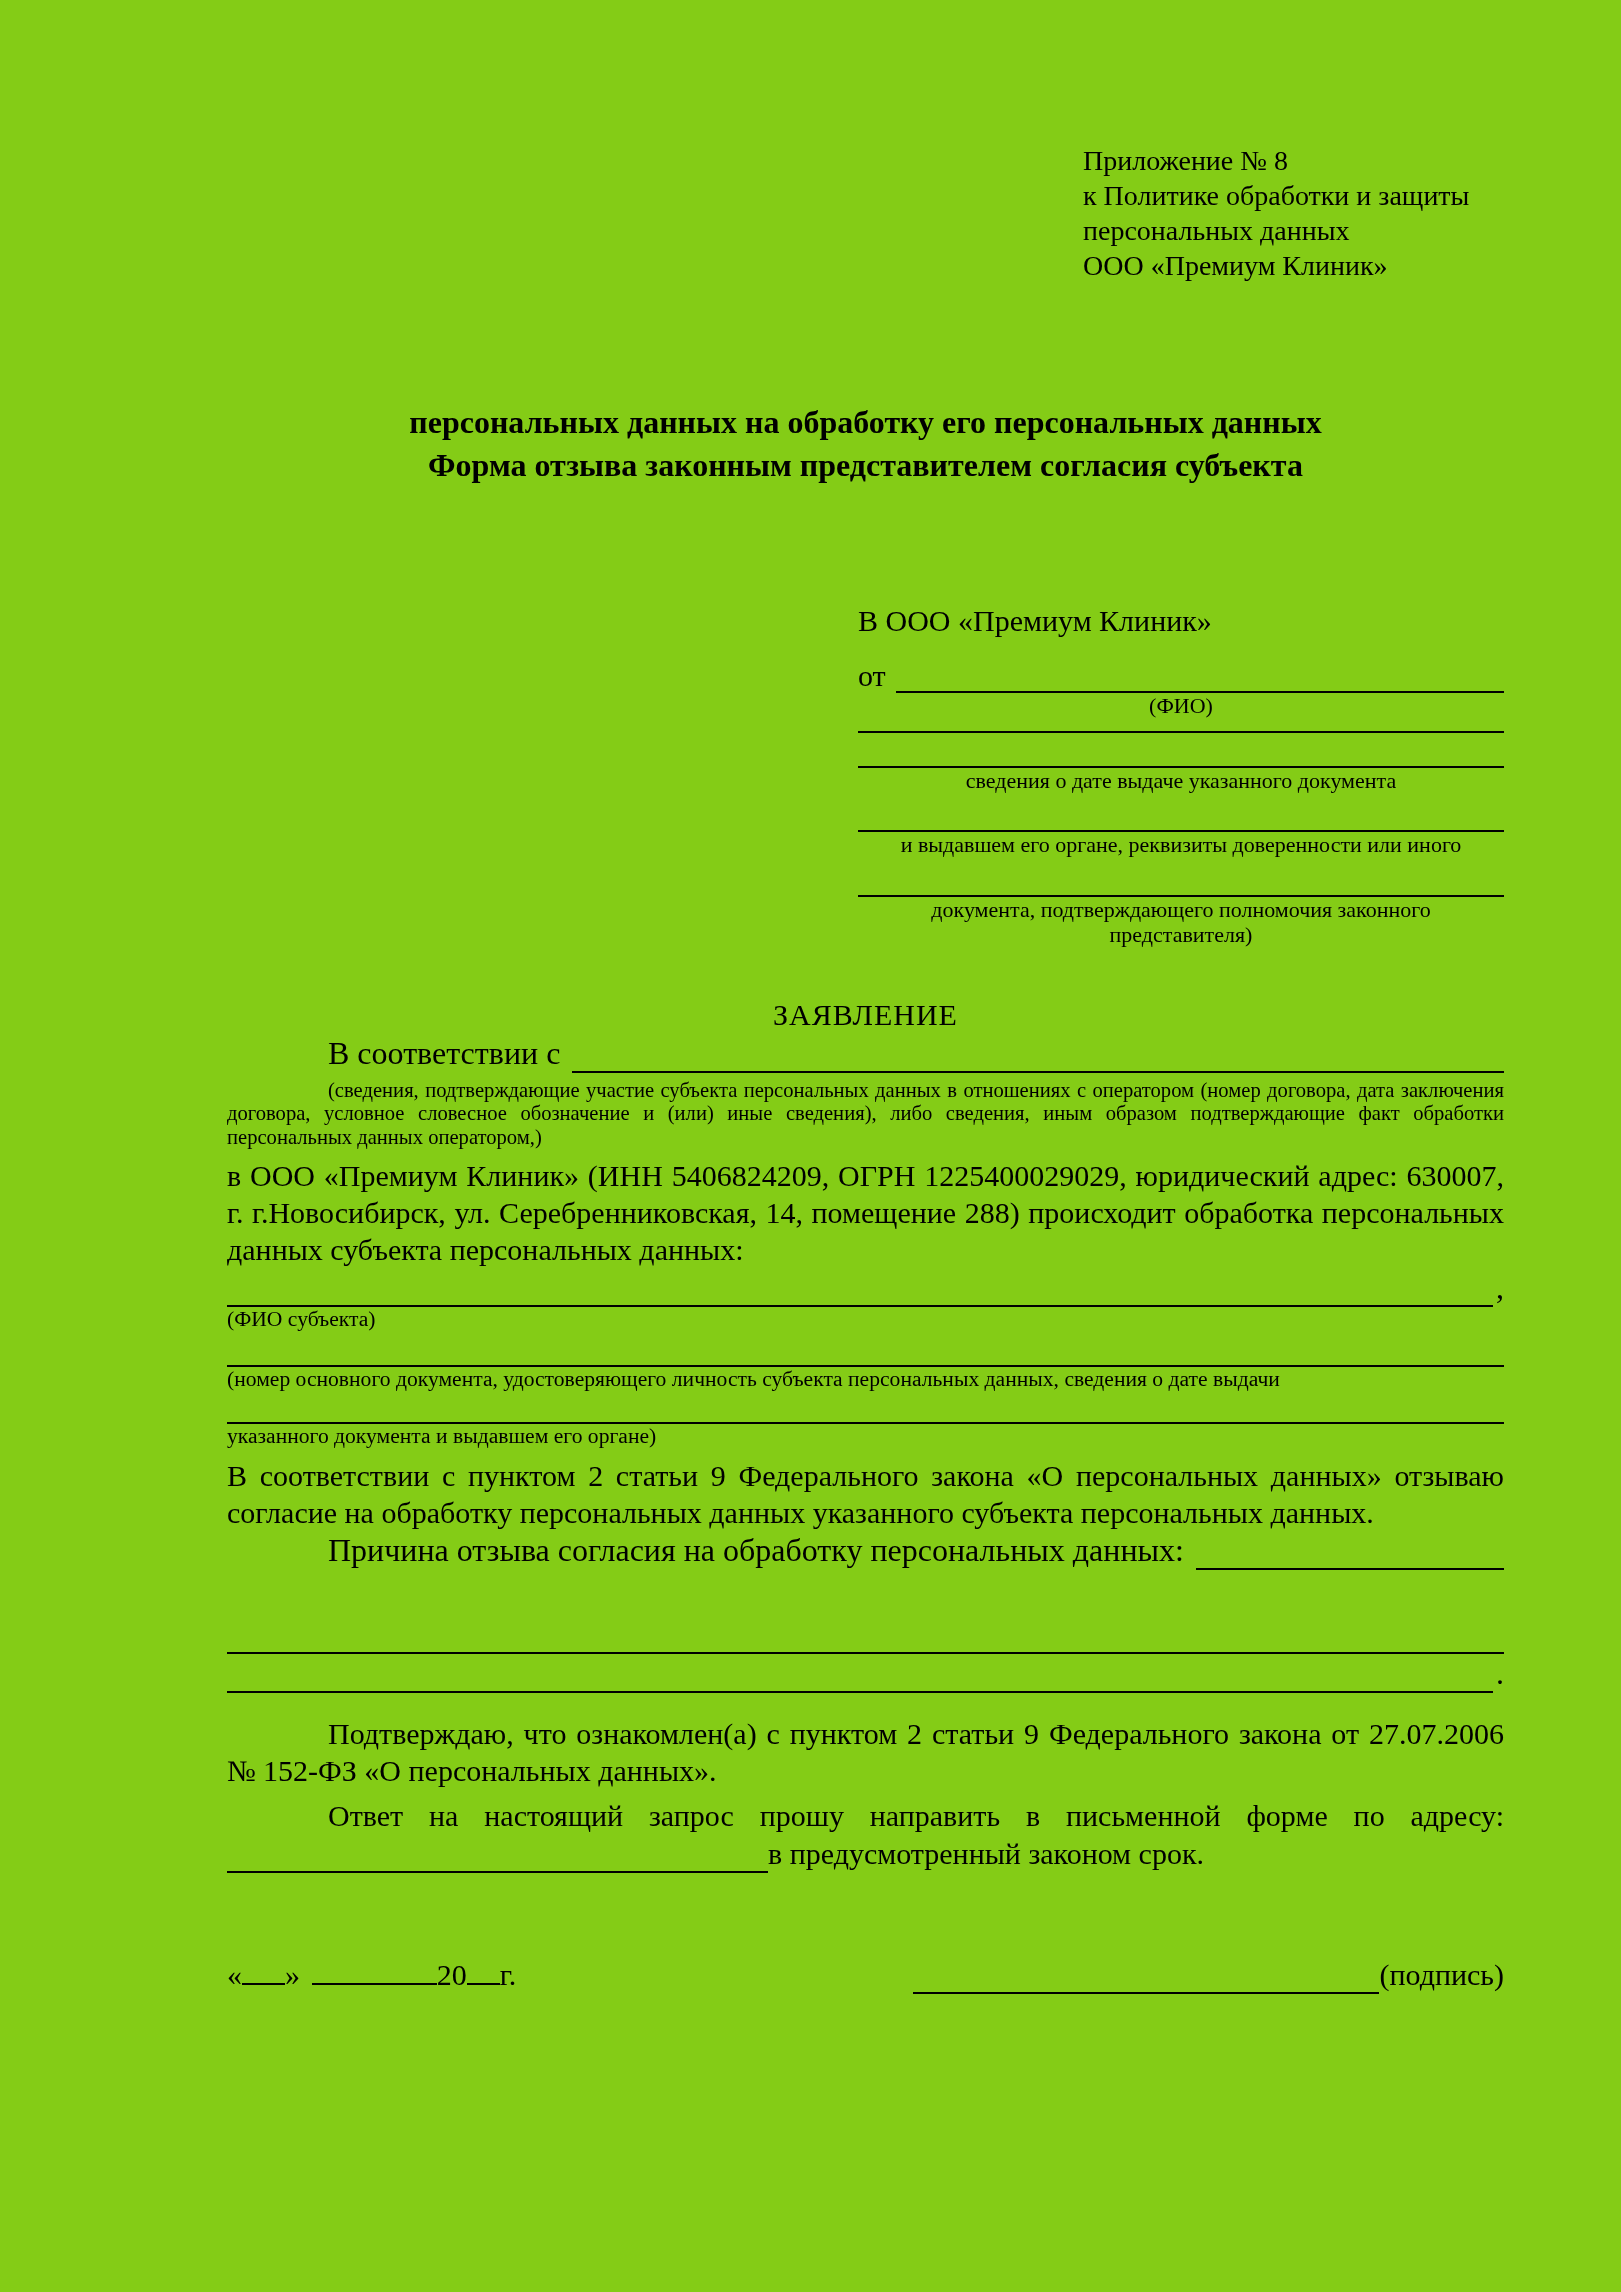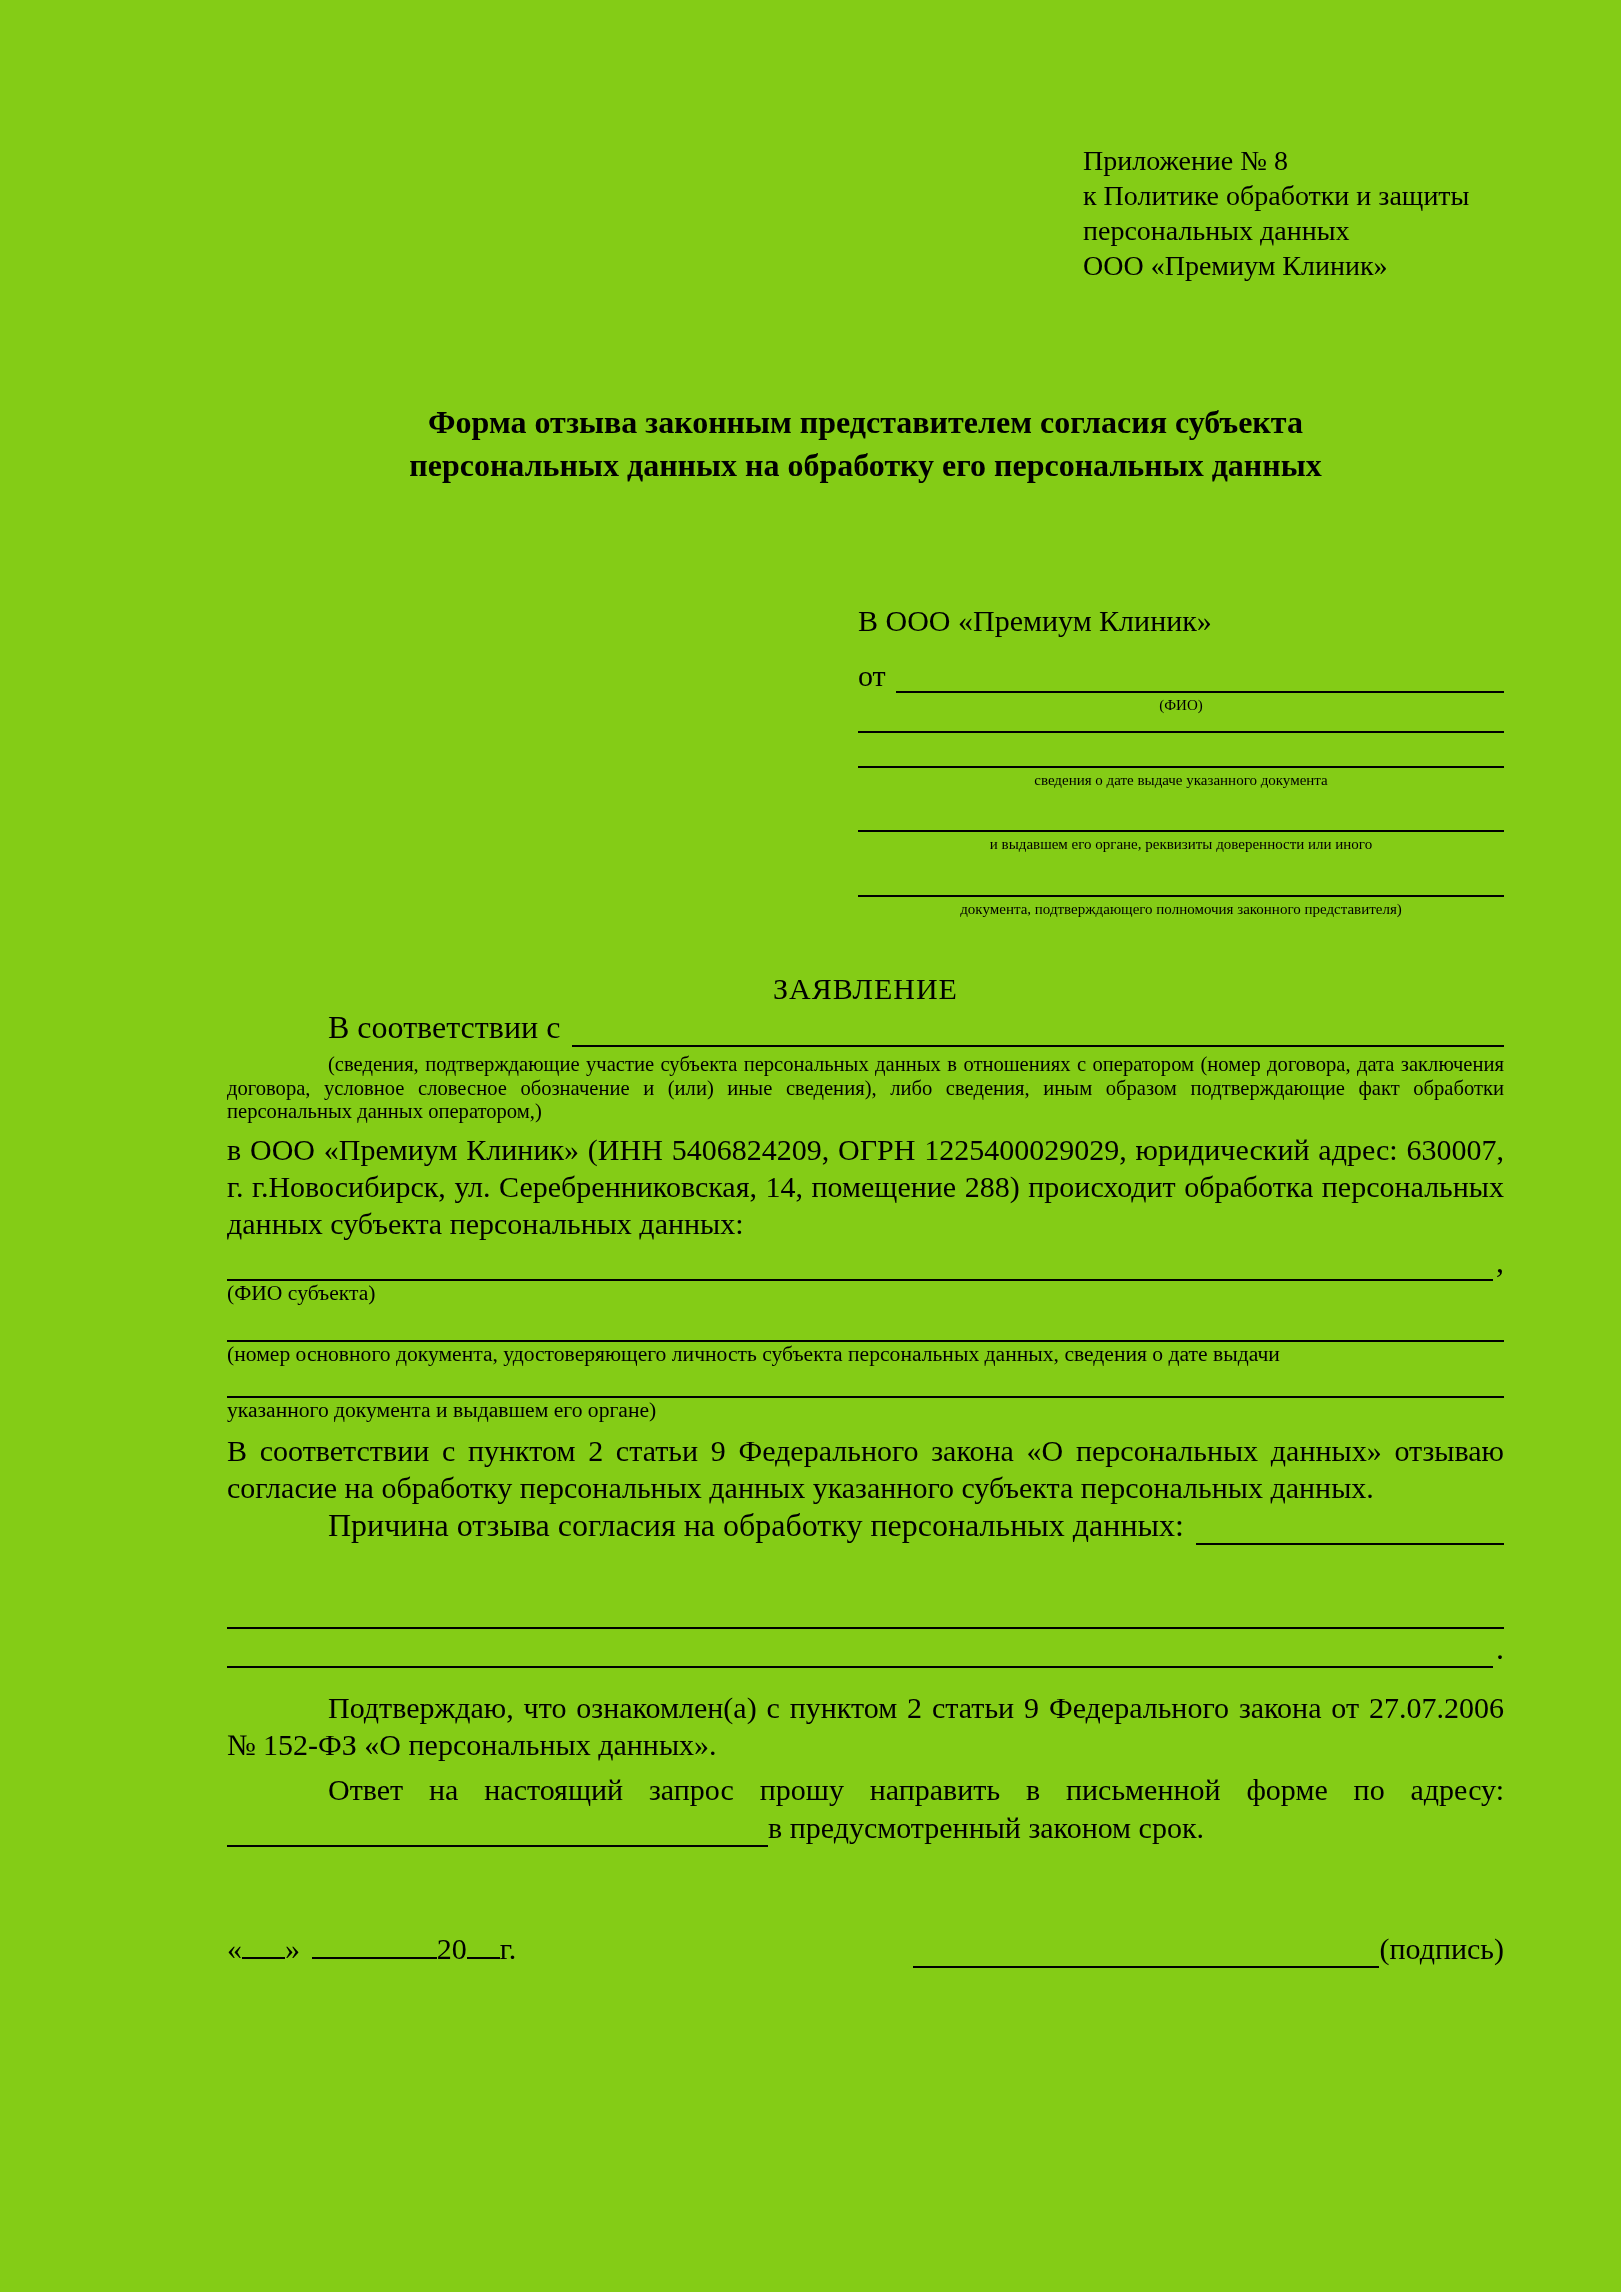--- a/index.html
+++ b/index.html
@@ -29,21 +29,21 @@
     font-weight:bold;
     font-size:32px;
     line-height:43px;
   }
 
   
   .recipient { margin-top:114px; margin-left:631px; width:646px; font-size:30px; }
   .r-org { line-height:39px; }
   .r-from { display:flex; align-items:flex-end; margin-top:7.8px; height:45px; }
   .r-from .fill { flex:1; border-bottom:2.9px solid #000; height:37px; margin-left:9.8px; }
-  .cap { font-size:15px; line-height:25.5px; text-align:center; }
+  .cap { font-size:22px; line-height:25.5px; text-align:center; }
   .cap-mb { margin-bottom:3.9px; }
   .blank-first { height:14.7px; border-bottom:2.9px solid #000; }
   .blank { height:35px; border-bottom:2.9px solid #000; }
 
   
   .heading { margin-top:47px; text-align:center; font-size:30px; line-height:39px; letter-spacing:1px; }
 
   .fill-row { display:flex; align-items:flex-end; font-size:32px; line-height:39px; }
   .sp-ind { display:inline-block; width:101px; flex:0 0 101px; }
   .fill-row .fill { flex:1; border-bottom:2.9px solid #000; height:33px; margin-left:11.8px; }
@@ -93,22 +93,22 @@
   <div class="content">
 
     <div class="appendix">
       <div>Приложение № 8</div>
       <div>к Политике обработки и защиты</div>
       <div>персональных данных</div>
       <div>ООО «Премиум Клиник»</div>
     </div>
 
     <div class="title">
+      <div>персональных данных на обработку его персональных данных</div>
       <div>Форма отзыва законным представителем согласия субъекта</div>
-      <div>персональных данных на обработку его персональных данных</div>
     </div>
 
     <div class="recipient">
       <div class="r-org">В ООО «Премиум Клиник»</div>
       <div class="r-from">
         <span>от</span>
         <span class="fill"></span>
       </div>
       <div class="cap">(ФИО)</div>
       <div class="blank-first"></div>

